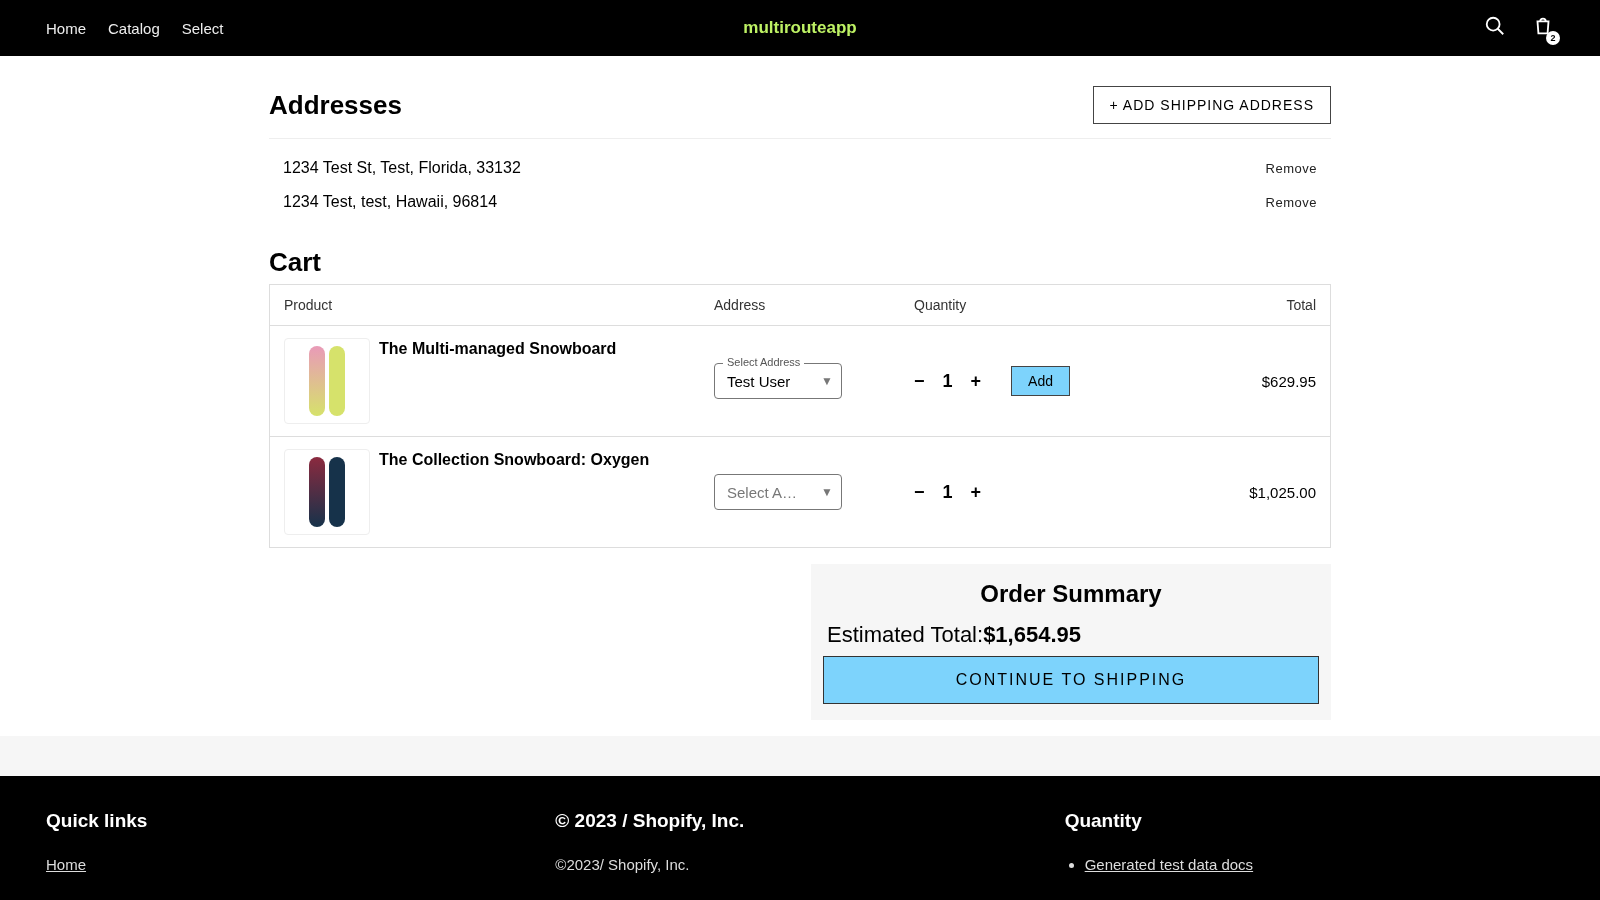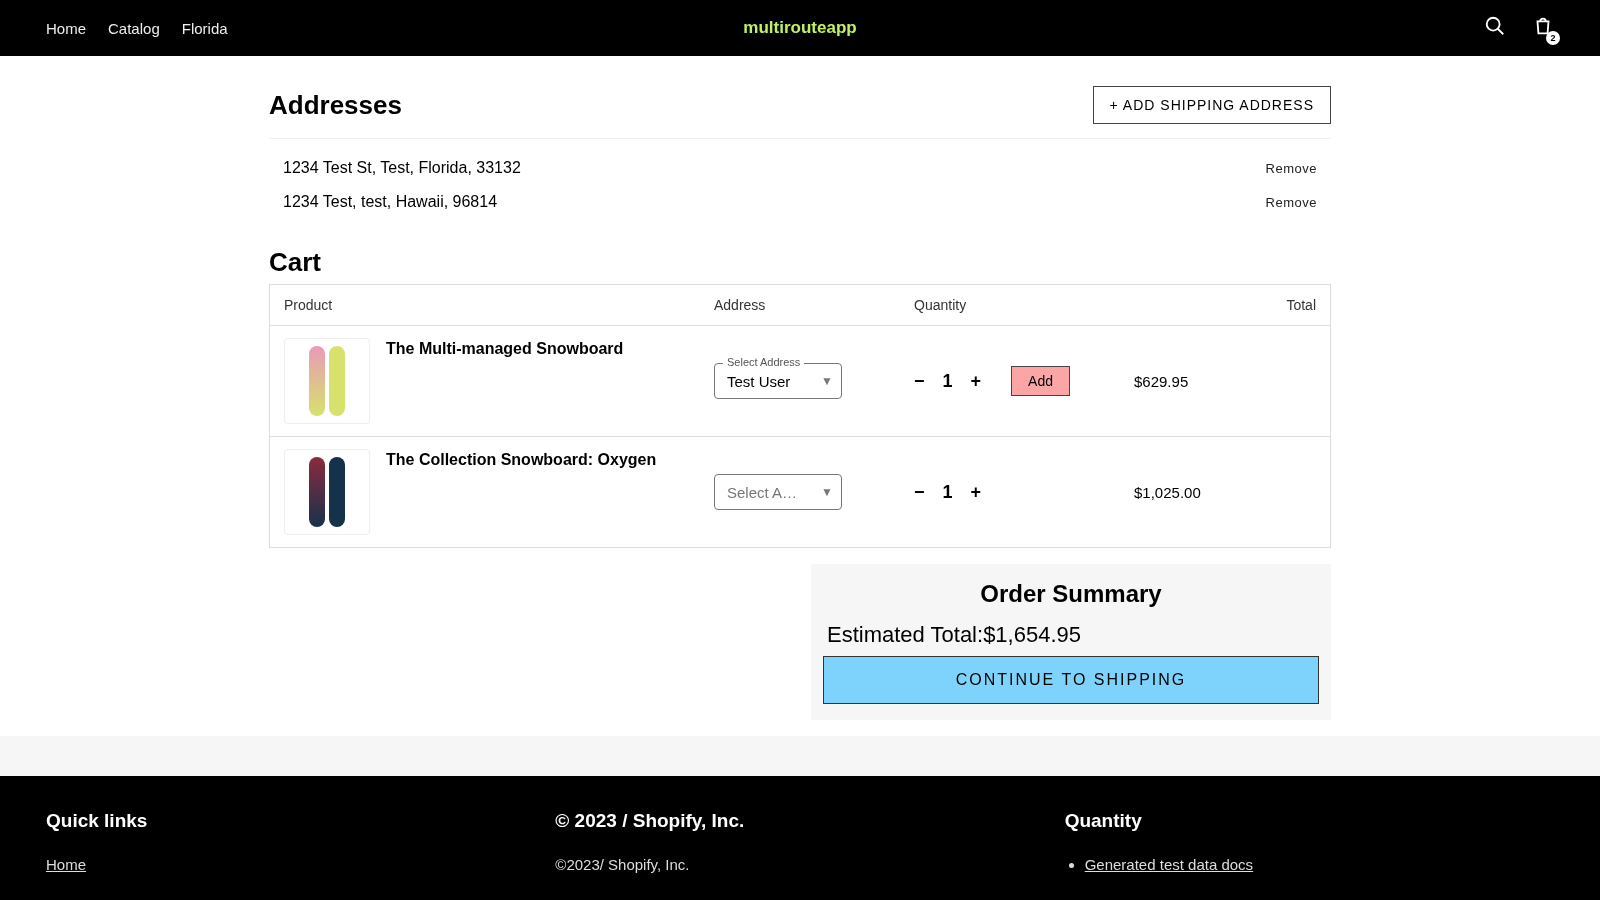--- a/index.html
+++ b/index.html
@@ -18,54 +18,54 @@
 .btn-outline{border:1px solid #444;background:#fff;padding:10px 16px;font-size:14px;letter-spacing:1px;cursor:pointer}
 .addr-row{display:flex;justify-content:space-between;align-items:center;padding:8px 14px;font-size:16px}
 .remove{font-size:13px;letter-spacing:0.5px;cursor:pointer;color:#222}
 .cart h2{font-size:26px;font-weight:700;margin-top:28px;margin-bottom:6px}
 .cart-table{border:1px solid #ddd;border-radius:0}
 .thead,.trow{display:grid;grid-template-columns:430px 200px 220px 1fr;align-items:center}
 .thead{padding:12px 14px;font-size:14px;color:#333;border-bottom:1px solid #ddd}
 .thead .tot{text-align:right}
 .trow{padding:12px 14px;border-bottom:1px solid #ddd}
 .trow:last-child{border-bottom:none}
-.prod{display:flex;gap:16px;align-items:flex-start}
+.prod{display:flex;gap:9px;align-items:flex-start}
 .thumb{width:86px;height:86px;border:1px solid #eee;border-radius:4px;display:flex;align-items:center;justify-content:center;gap:4px;background:#fff}
 .board{width:16px;height:70px;border-radius:8px}
 .pname{font-weight:700;font-size:16px;padding-top:2px}
 .sel{position:relative;width:128px;border:1px solid #777;border-radius:4px;height:36px;display:flex;align-items:center;padding:0 28px 0 12px;font-size:15px;cursor:pointer}
 .sel .lab{position:absolute;top:-8px;left:8px;background:#fff;font-size:11px;color:#555;padding:0 4px}
 .sel .val{white-space:nowrap;overflow:hidden;text-overflow:ellipsis}
 .sel .ph{color:#777}
 .sel .caret{position:absolute;right:8px;top:50%;transform:translateY(-50%);color:#777;font-size:12px}
 .qtycell{display:flex;align-items:center;gap:30px}
 .qty{display:flex;align-items:center;gap:18px;font-size:18px}
 .qty span{cursor:pointer;font-weight:700}
-.addbtn{border:1px solid #444;background:#fca5a5;padding:6px 16px;font-size:14px;cursor:pointer}
-.price{text-align:left;font-size:15px}
+.addbtn{border:1px solid #444;background:#7dd3fc;padding:6px 16px;font-size:14px;cursor:pointer}
+.price{text-align:right;font-size:15px}
 .summary-wrap{display:flex;justify-content:flex-end;margin-top:16px}
 .summary{width:520px;background:#f6f6f6;padding:16px 12px 16px}
 .summary h3{text-align:center;font-size:24px;font-weight:700;margin-bottom:14px}
 .est{display:flex;padding:0 4px;font-size:22px;margin-bottom:8px}
-.est .v{font-weight:400}
+.est .v{font-weight:700}
 .continue{width:100%;background:#7dd3fc;border:1px solid #333;padding:14px 0;font-size:16px;letter-spacing:2px;cursor:pointer}
 .prefooter{height:40px;background:#f6f6f6;margin-top:16px}
 .footer{background:#000;color:#fff;padding:34px 46px;display:grid;grid-template-columns:1fr 1fr 1fr;gap:20px}
 .footer h4{font-size:19px;font-weight:700;margin-bottom:24px}
 .footer a,.footer p,.footer li{color:#ddd;font-size:15px}
 .footer ul{padding-left:20px}
 </style>
 </head>
 <body>
 
 <div class="topbar">
   <div class="nav">
     <a href="#">Home</a>
     <a href="#">Catalog</a>
-    <a href="#">Florida</a>
+    <a href="#">Select</a>
   </div>
   <div class="brand">multirouteapp</div>
   <div class="tools">
     <span><svg class="icon" viewBox="0 0 24 24">
           <circle cx="10" cy="10" r="7"></circle>
           <line x1="15" y1="15" x2="21" y2="21"></line>
         </svg></span>
     <span class="bag">
       <svg class="icon" viewBox="0 0 24 24">
           <path d="M6 7h12l-1 13H7z"></path>

